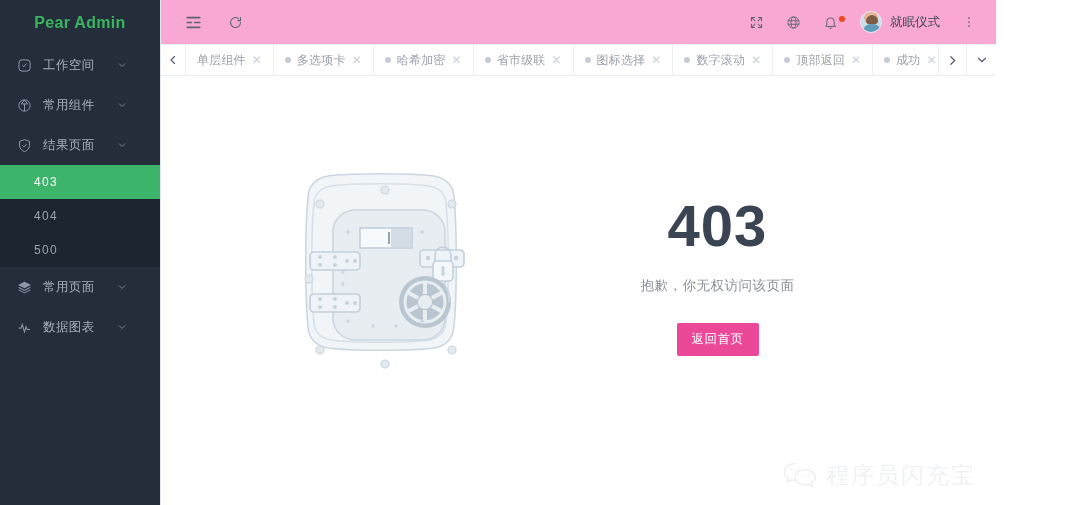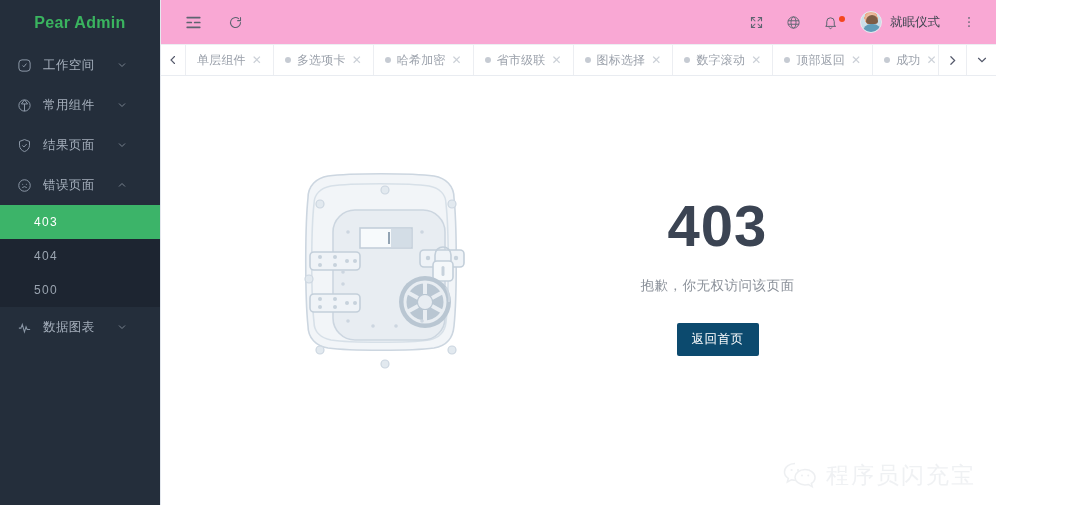--- a/index.html
+++ b/index.html
@@ -125,21 +125,21 @@
   }
   .illus { width: 200px; height: 230px; flex: 0 0 200px; }
   .err-block { text-align: center; width: 300px; }
   .err-code {
     font-size: 58px; font-weight: bold; color: #3b4453;
     letter-spacing: 1px; line-height: 1;
   }
   .err-msg { margin-top: 22px; font-size: 13.5px; color: #8a9099; letter-spacing: .5px; }
   .err-btn {
     margin-top: 28px; display: inline-block;
-    background: #0c4a6e; color: #ffffff; font-size: 12.5px;
+    background: #ec4899; color: #ffffff; font-size: 12.5px;
     padding: 8px 15px; border-radius: 2px; border: none;
     cursor: pointer; font-family: inherit; letter-spacing: .5px;
   }
 
   
   .watermark {
     position: absolute; right: 20px; bottom: 14px;
     display: flex; align-items: center; gap: 9px;
     opacity: .45; pointer-events: none;
   }
@@ -194,44 +194,43 @@
           </svg>
         </span>
         <span class="nav-label">结果页面</span>
         <span class="nav-arrow">
           <svg width="12" height="12" viewBox="0 0 24 24" fill="none" stroke="currentColor" stroke-width="2">
               <path d="M6 9l6 6 6-6"></path>
             </svg>
         </span>
       </div>
 
-      <div class="nav-item">
-        <span class="nav-ico">
-          <svg width="15" height="15" viewBox="0 0 24 24" fill="none" stroke="currentColor" stroke-width="1.6">
-            <circle cx="12" cy="12" r="9.2"></circle>
-              <circle cx="9" cy="10" r=".9" fill="currentColor" stroke="none"></circle>
-              <circle cx="15" cy="10" r=".9" fill="currentColor" stroke="none"></circle>
-              <path d="M8.6 16c.9-1.5 2-2.2 3.4-2.2s2.5.7 3.4 2.2"></path>
-          </svg>
-        </span>
-        <span class="nav-label">错误页面</span>
-        <span class="nav-arrow">
-          <svg width="12" height="12" viewBox="0 0 24 24" fill="none" stroke="currentColor" stroke-width="2">
-              <path d="M6 15l6-6 6 6"></path>
-            </svg>
-        </span>
-      </div>
 
       <div class="submenu">
         <div class="sub-item active">403</div>
         <div class="sub-item">404</div>
         <div class="sub-item">500</div>
       </div>
 
 
+      <div class="nav-item">
+        <span class="nav-ico">
+          <svg width="15" height="15" viewBox="0 0 24 24" fill="currentColor">
+            <path d="M12 2.8L1.6 8 12 13.2 22.4 8 12 2.8z"></path>
+              <path d="M3.6 11.3L1.6 12.3 12 17.5l10.4-5.2-2-1L12 15.5z" opacity=".9"></path>
+              <path d="M3.6 15.2l-2 1L12 21.4l10.4-5.2-2-1L12 19.4z" opacity=".75"></path>
+          </svg>
+        </span>
+        <span class="nav-label">常用页面</span>
+        <span class="nav-arrow">
+          <svg width="12" height="12" viewBox="0 0 24 24" fill="none" stroke="currentColor" stroke-width="2">
+              <path d="M6 9l6 6 6-6"></path>
+            </svg>
+        </span>
+      </div>
 
       <div class="nav-item">
         <span class="nav-ico">
           <svg width="15" height="15" viewBox="0 0 24 24" fill="none" stroke="currentColor" stroke-width="1.7">
             <path d="M3 13h3.3l2.2-6 3.4 12 2.6-8 1.8 4.3H21"></path>
           </svg>
         </span>
         <span class="nav-label">数据图表</span>
         <span class="nav-arrow">
           <svg width="12" height="12" viewBox="0 0 24 24" fill="none" stroke="currentColor" stroke-width="2">

